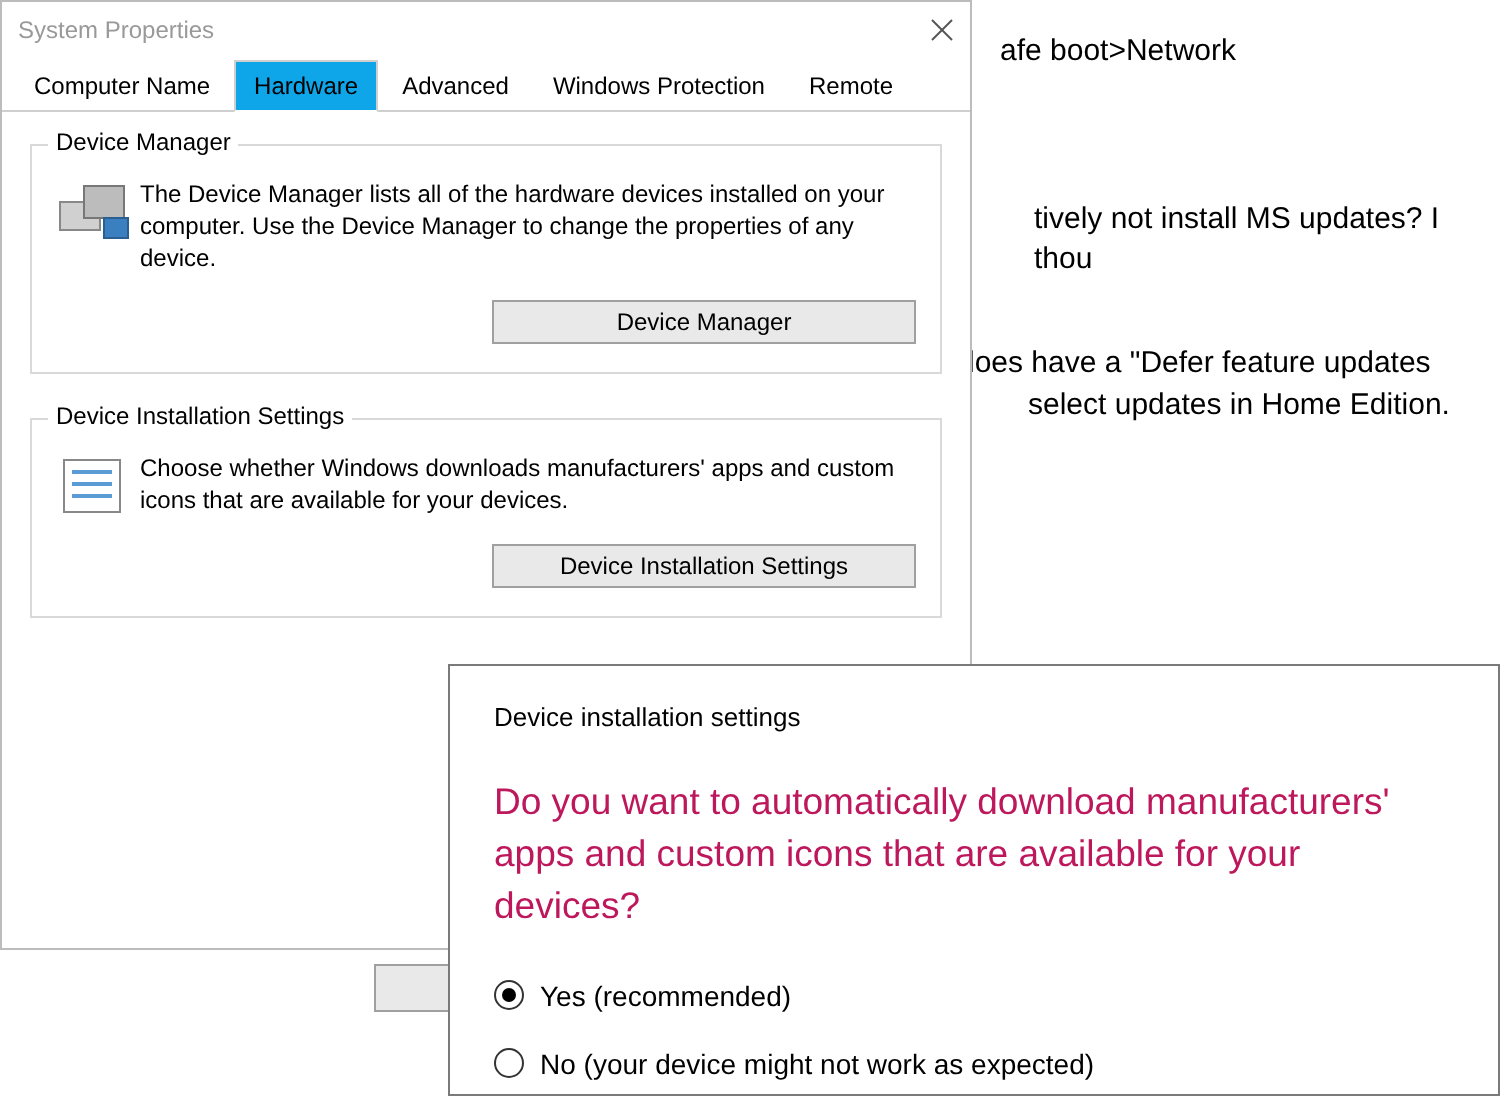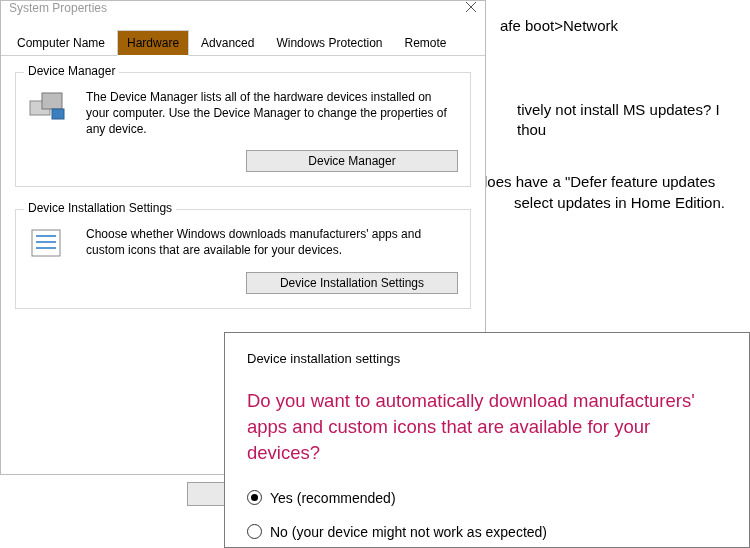--- a/index.html
+++ b/index.html
@@ -1,27 +1,27 @@
 <!DOCTYPE html>
 <html><head>
 <meta charset="utf-8">
 <style>
 html,body{margin:0;padding:0;font-family:"Segoe UI",Tahoma,sans-serif;font-size:13px;background:#fff;color:#000;width:750px;height:548px;overflow:hidden;position:relative}
 .bg-text{position:absolute;font-size:15px;color:#000;line-height:1.35}
 .win{position:absolute;left:0;top:0;width:486px;height:475px;border:1px solid #bcbcbc;background:#fff;box-sizing:border-box}
-.titlebar{height:28px;display:flex;padding:0 8px;color:#666}
+.titlebar{height:28px;display:flex;align-items:center;padding:0 8px;color:#666}
 .titlebar .title{flex:1;font-size:12px;color:#999}
 .close{width:12px;height:12px;color:#555}
 .tabs{display:flex;border-bottom:1px solid #cfcfcf;padding:0 6px;font-size:12px;}
 .tab{padding:5px 9px 5px;border:1px solid transparent;margin-right:2px;color:#000;cursor:pointer;position:relative;top:1px}
-.tab.active{border:1px solid #cfcfcf;border-bottom:1px solid #fff;background:#a16207}
+.tab.active{border:1px solid #cfcfcf;border-bottom:1px solid #fff;background:#0ea5e9}
 .tab-content{padding:16px 14px}
 .group{border:1px solid #d9d9d9;padding:16px 12px 14px;margin-bottom:22px;position:relative}
 .group .legend{position:absolute;top:-9px;left:8px;background:#fff;padding:0 4px;font-size:12px}
-.group-body{display:flex;gap:20px}
+.group-body{display:flex;gap:4px}
 .group-icon{width:38px;height:34px;flex-shrink:0}
 .desc{font-size:12px;line-height:1.35;color:#000}
 .btn-row{display:flex;justify-content:flex-end;margin-top:12px}
 .btn{background:#e9e9e9;border:1px solid #a0a0a0;padding:3px 0;font-size:12px;width:210px;text-align:center;cursor:pointer}
 .bottom-btn{position:absolute;left:187px;top:482px;width:82px;height:22px;border:1px solid #a0a0a0;background:#e9e9e9}
 .dlg{position:absolute;left:224px;top:332px;right:0;bottom:0;border:1px solid #7a7a7a;background:#fff;padding:18px 22px;box-sizing:border-box}
 .dlg h2{font-size:13px;font-weight:400;margin:0 0 22px;color:#000}
 .q{color:#be185d;font-size:18.5px;line-height:1.4;margin-bottom:24px}
 .opt{display:flex;align-items:center;gap:8px;font-size:14px;margin-bottom:18px}
 .radio{width:13px;height:13px;border:1px solid #333;border-radius:50%;display:inline-flex;align-items:center;justify-content:center}

